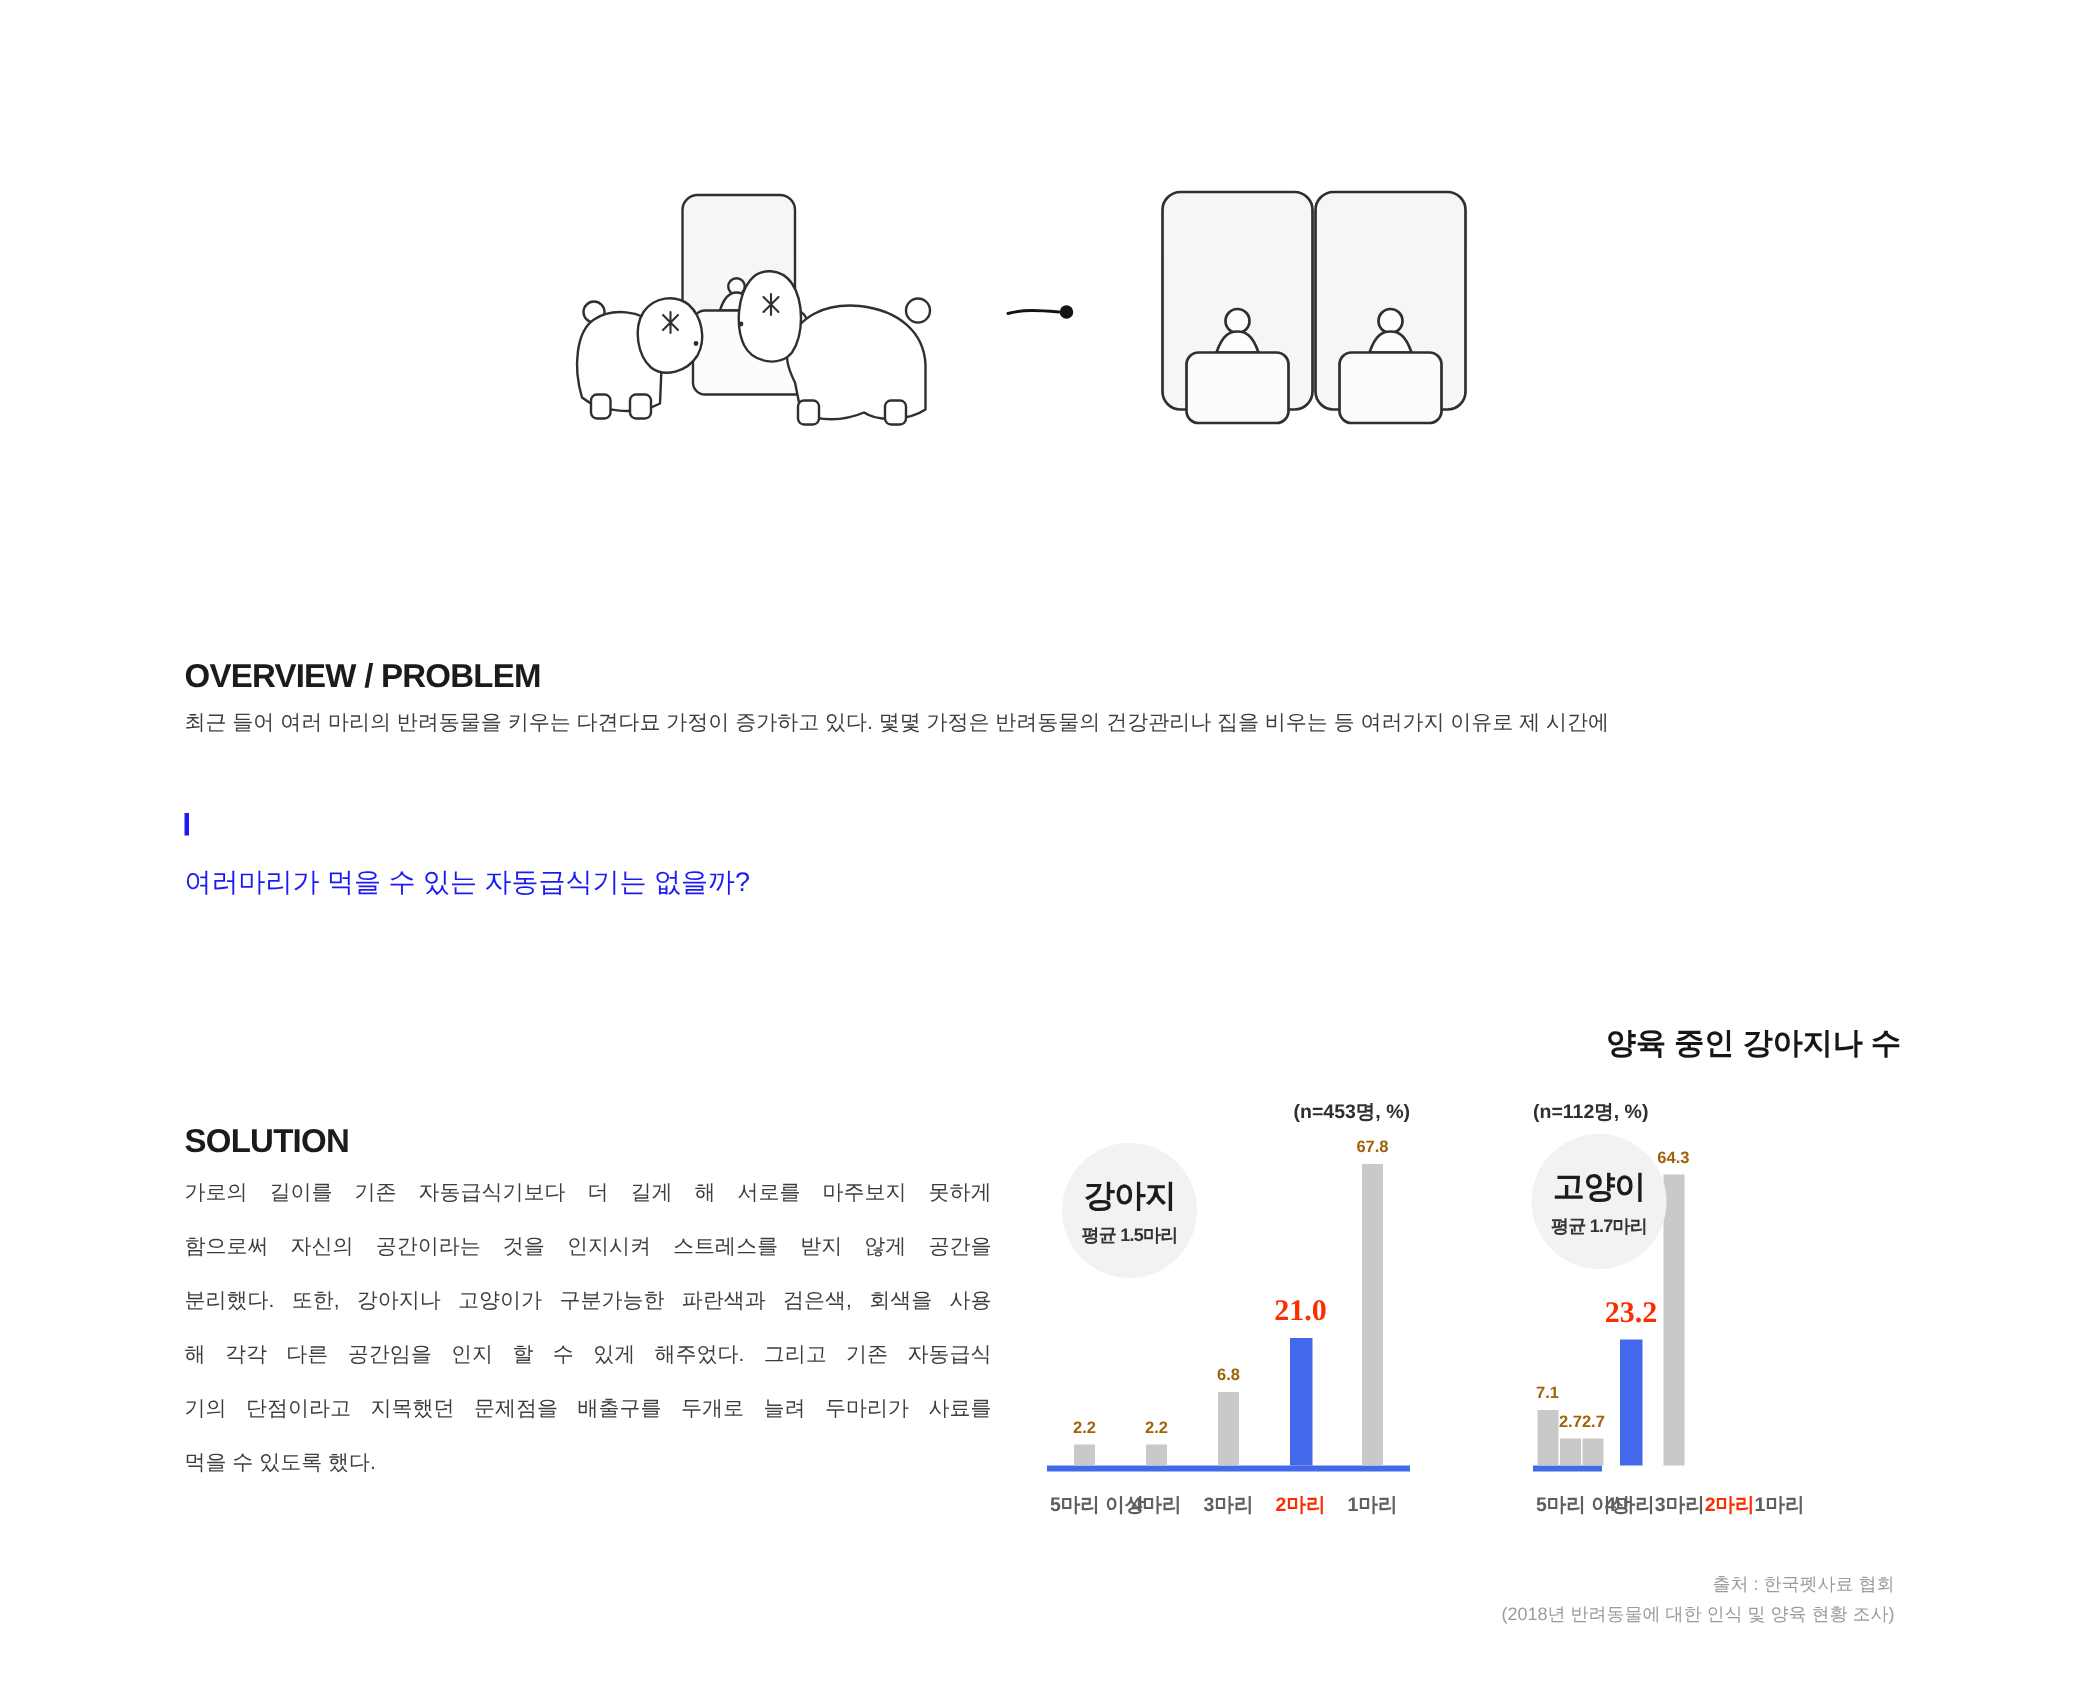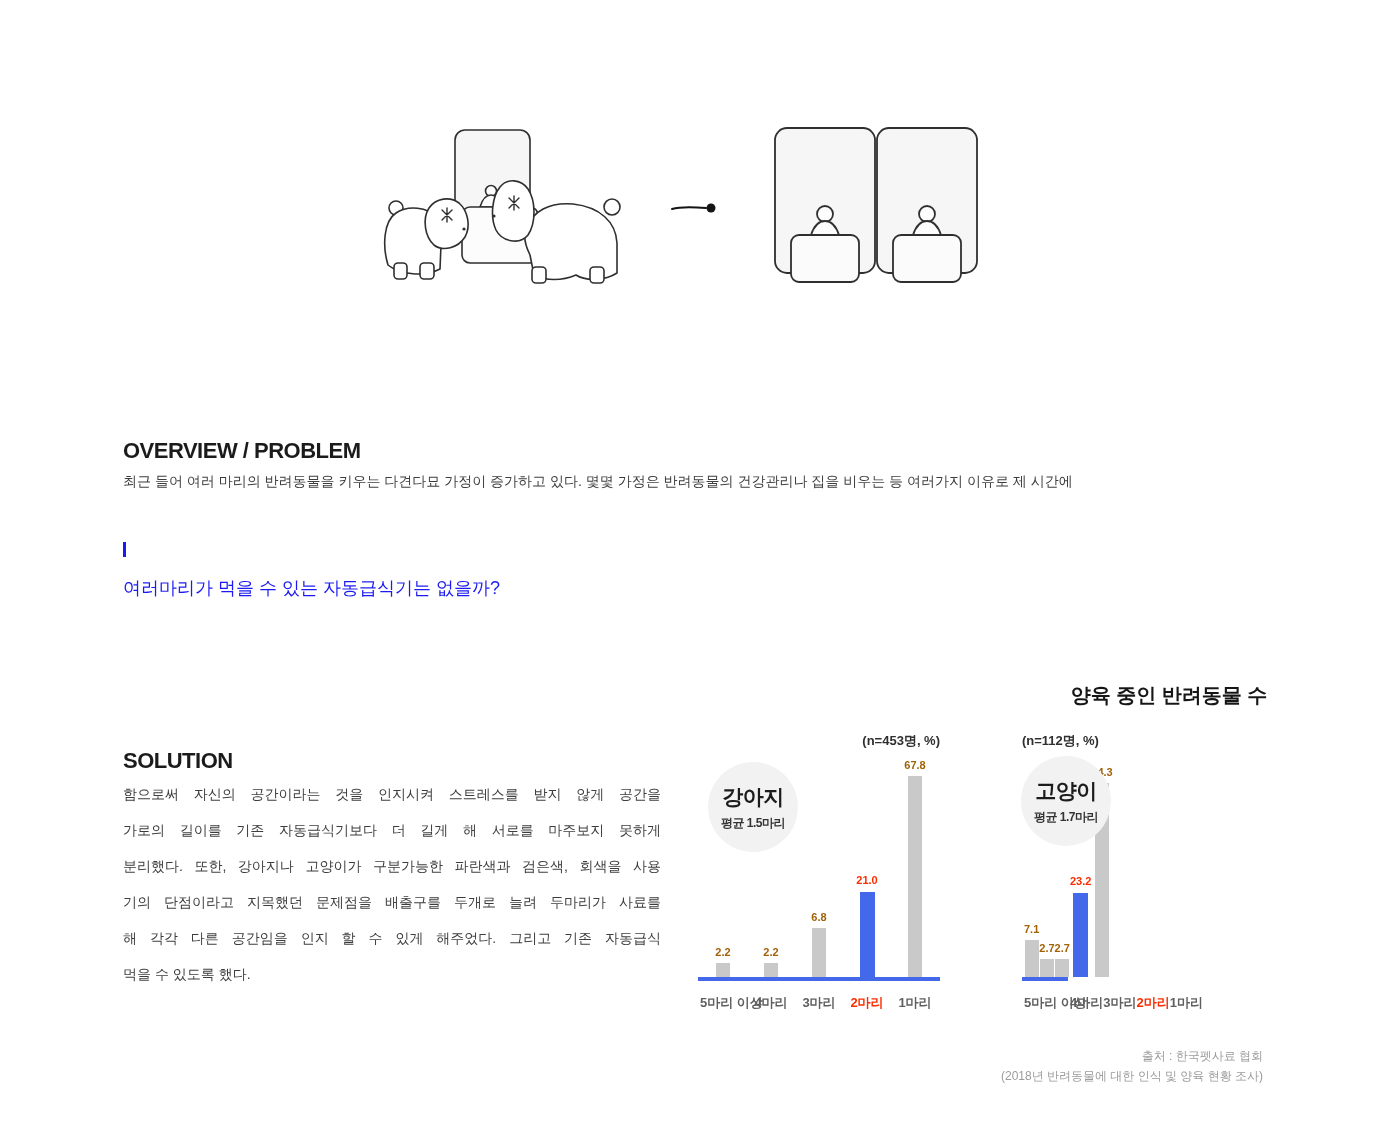--- a/index.html
+++ b/index.html
@@ -44,21 +44,21 @@
   .n-label{
     height:16px;margin-bottom:3px;text-align:right;
     font-size:13px;font-weight:bold;color:#2f2f2f;
   }
   .bars{
     height:226px;display:flex;justify-content:space-between;
     align-items:flex-end;padding:0 2px;
   }
   .col{width:46px;display:flex;flex-direction:column;align-items:center;justify-content:flex-end;}
   .val{font-size:11px;font-weight:bold;color:#a16207;margin-bottom:5px;white-space:nowrap;}
-  .val.hl{color:var(--highlight_red,#fb2e01);font-size:11px;margin-bottom:6px;}
+  .val.hl{color:var(--highlight_red,#fb2e01);font-size:20px;margin-bottom:6px;font-family:Liberation Serif, serif;}
   .bar{width:14px;background:var(--bar_gray,#c9c9c9);}
   .bar.hl{width:15px;background:var(--accent_blue,#4468ea);}
   .baseline{height:4px;background:var(--accent_blue,#4468ea);}
   .cats{display:flex;justify-content:space-between;padding:0 2px;margin-top:13px;}
   .cat{
     width:46px;text-align:center;font-size:13px;font-weight:bold;
     color:var(--category_gray,#5f5f5f);white-space:nowrap;
   }
   .cat.hl{color:var(--highlight_red,#fb2e01);}
 
@@ -135,29 +135,29 @@
 
   <h2 class="abs sec-heading overview-heading">OVERVIEW / PROBLEM</h2>
   <div class="abs body-text overview-body">
       <div class="tline">최근 들어 여러 마리의 반려동물을 키우는 다견다묘 가정이 증가하고 있다. 몇몇 가정은 반려동물의 건강관리나 집을 비우는 등 여러가지 이유로 제 시간에</div>
     </div>
   <div class="abs divider-bar"></div>
   <div class="abs question">여러마리가 먹을 수 있는 자동급식기는 없을까?</div>
 
   <h2 class="abs sec-heading solution-heading">SOLUTION</h2>
   <div class="abs body-text solution-body">
+      <div class="tline">가로의 길이를 기존 자동급식기보다 더 길게 해 서로를 마주보지 못하게</div>
       <div class="tline">함으로써 자신의 공간이라는 것을 인지시켜 스트레스를 받지 않게 공간을</div>
-      <div class="tline">가로의 길이를 기존 자동급식기보다 더 길게 해 서로를 마주보지 못하게</div>
       <div class="tline">분리했다. 또한, 강아지나 고양이가 구분가능한 파란색과 검은색, 회색을 사용</div>
+      <div class="tline">해 각각 다른 공간임을 인지 할 수 있게 해주었다. 그리고 기존 자동급식</div>
       <div class="tline">기의 단점이라고 지목했던 문제점을 배출구를 두개로 늘려 두마리가 사료를</div>
-      <div class="tline">해 각각 다른 공간임을 인지 할 수 있게 해주었다. 그리고 기존 자동급식</div>
       <div class="tline">먹을 수 있도록 했다.</div>
     </div>
 
-  <div class="abs charts-title">양육 중인 반려동물 수</div>
+  <div class="abs charts-title">양육 중인 강아지나 수</div>
 
   <div class="abs chart dog">
     <div class="n-label">(n=453명, %)</div>
     <div class="bars">
         <div class="col">
           <div class="val">2.2</div>
           <div class="bar" style="height: 14px;"></div>
         </div>
         <div class="col">
           <div class="val">2.2</div>

